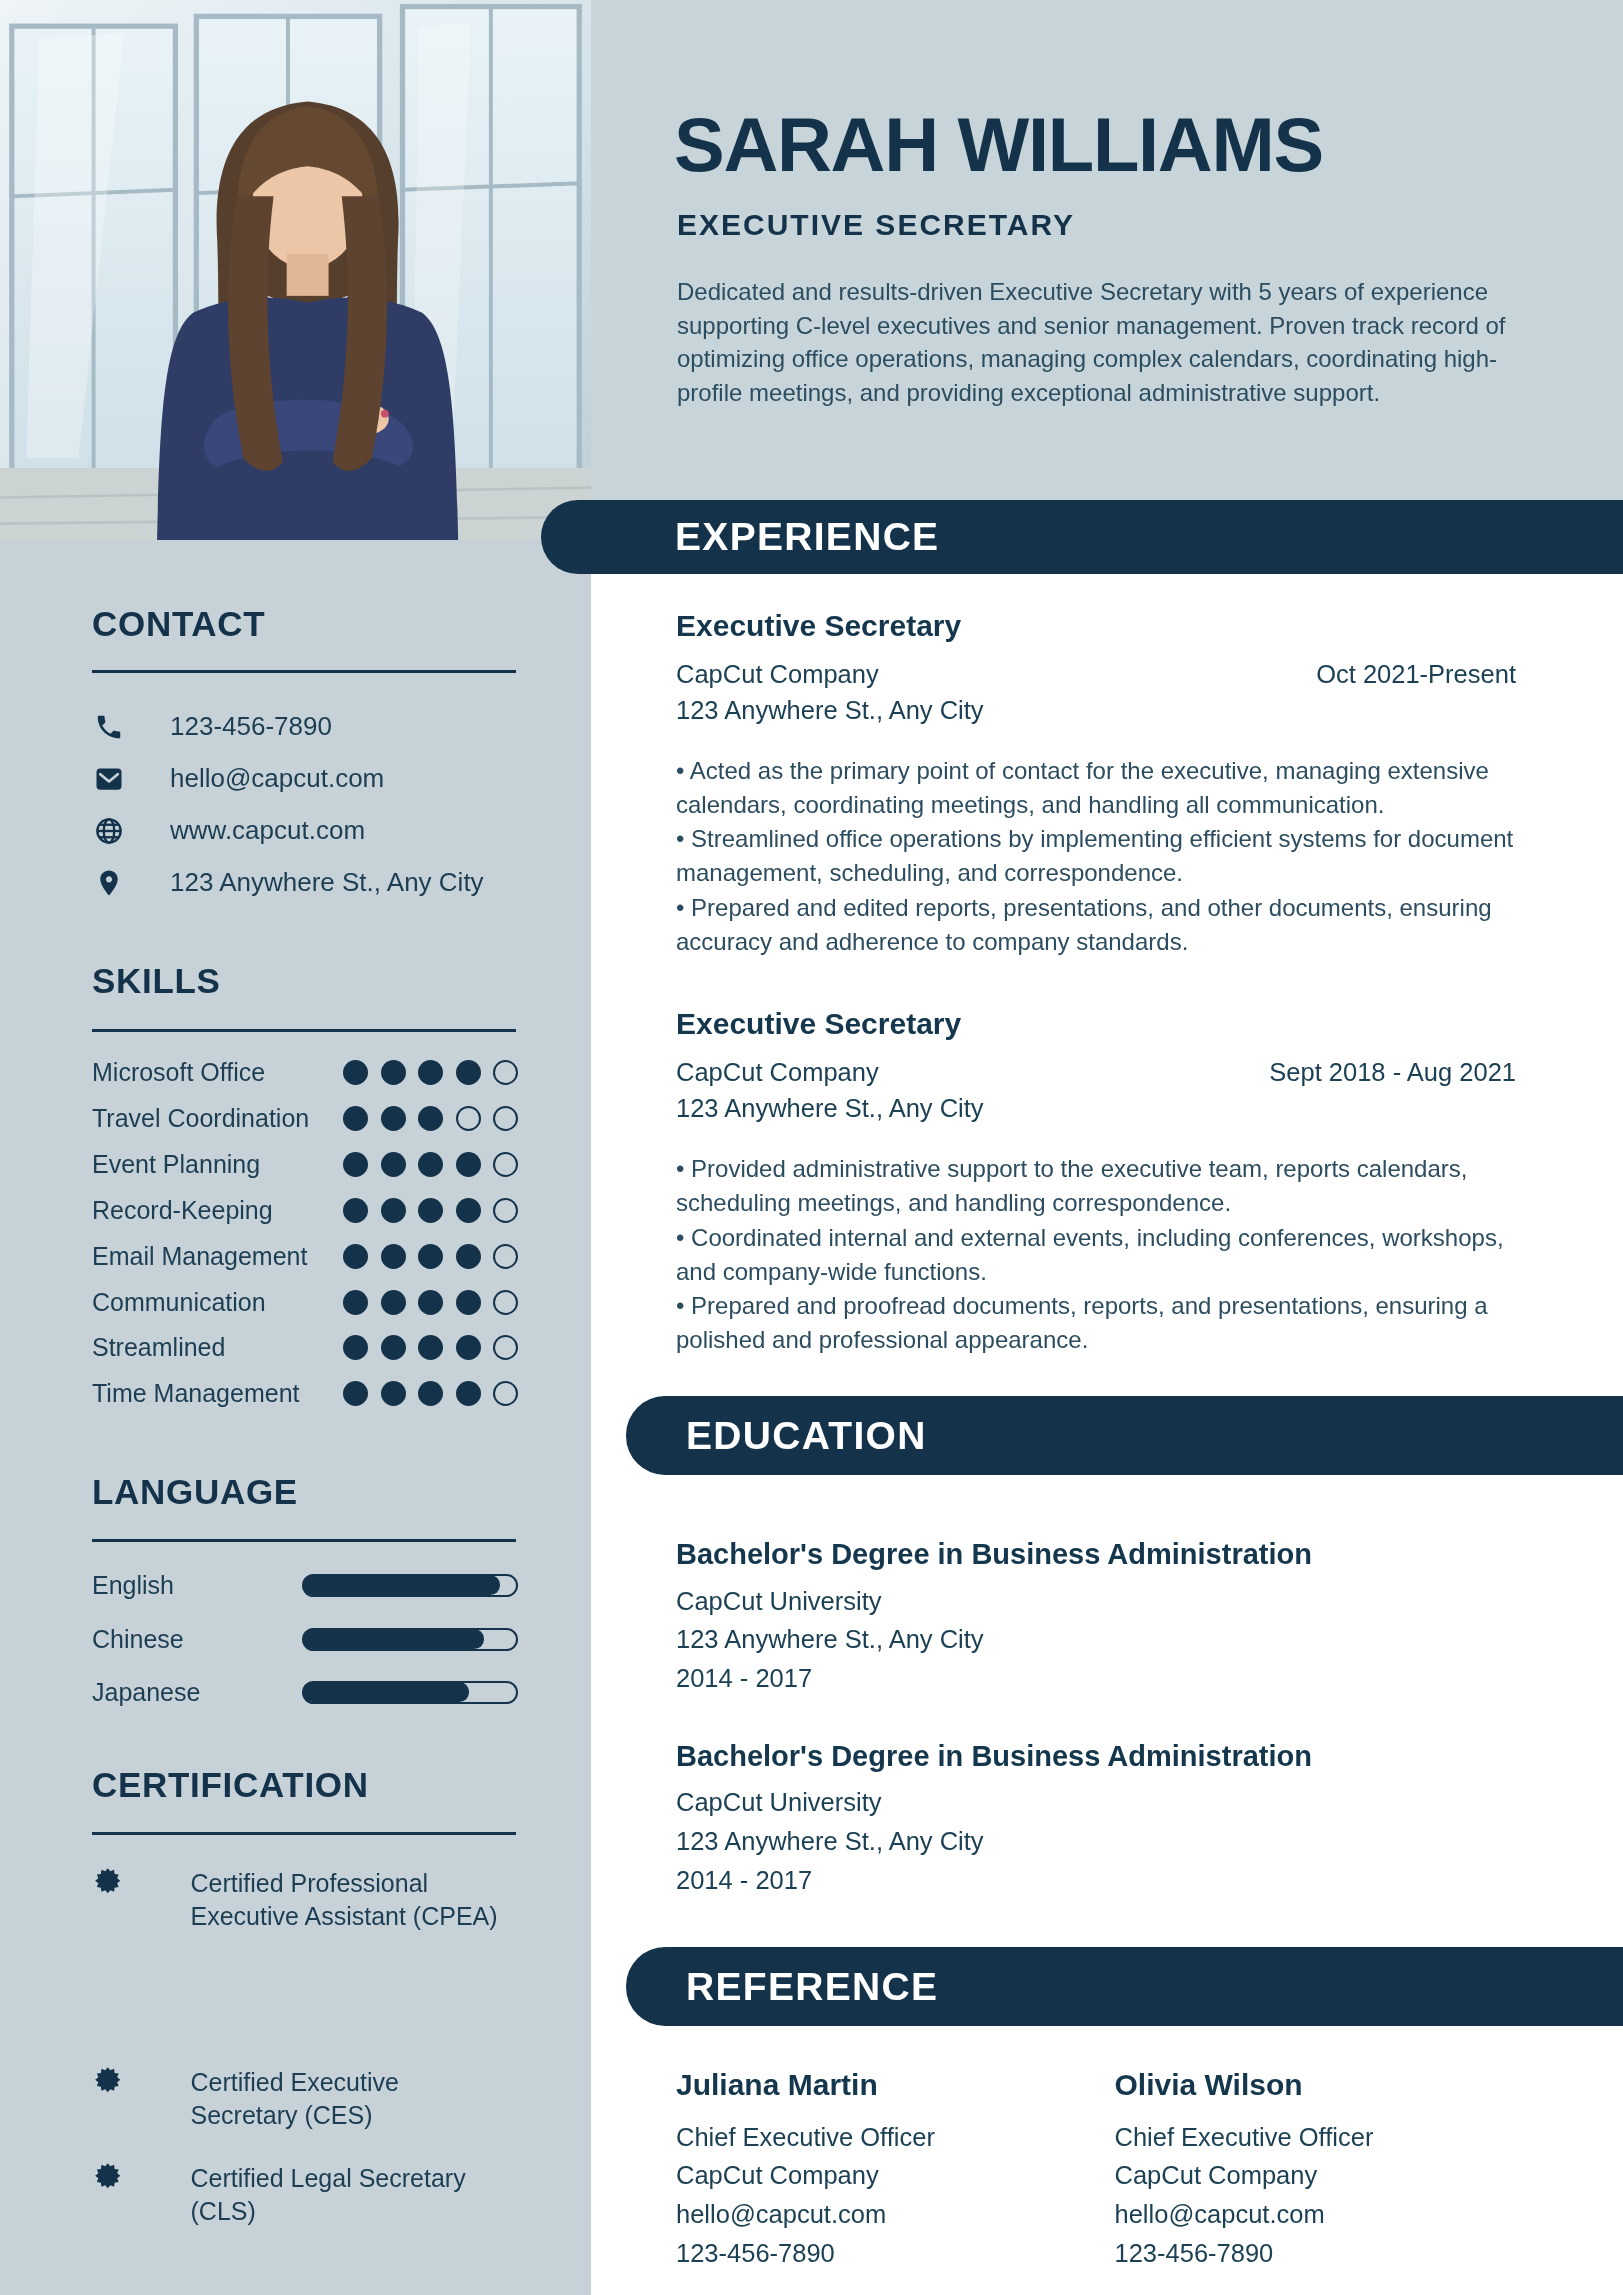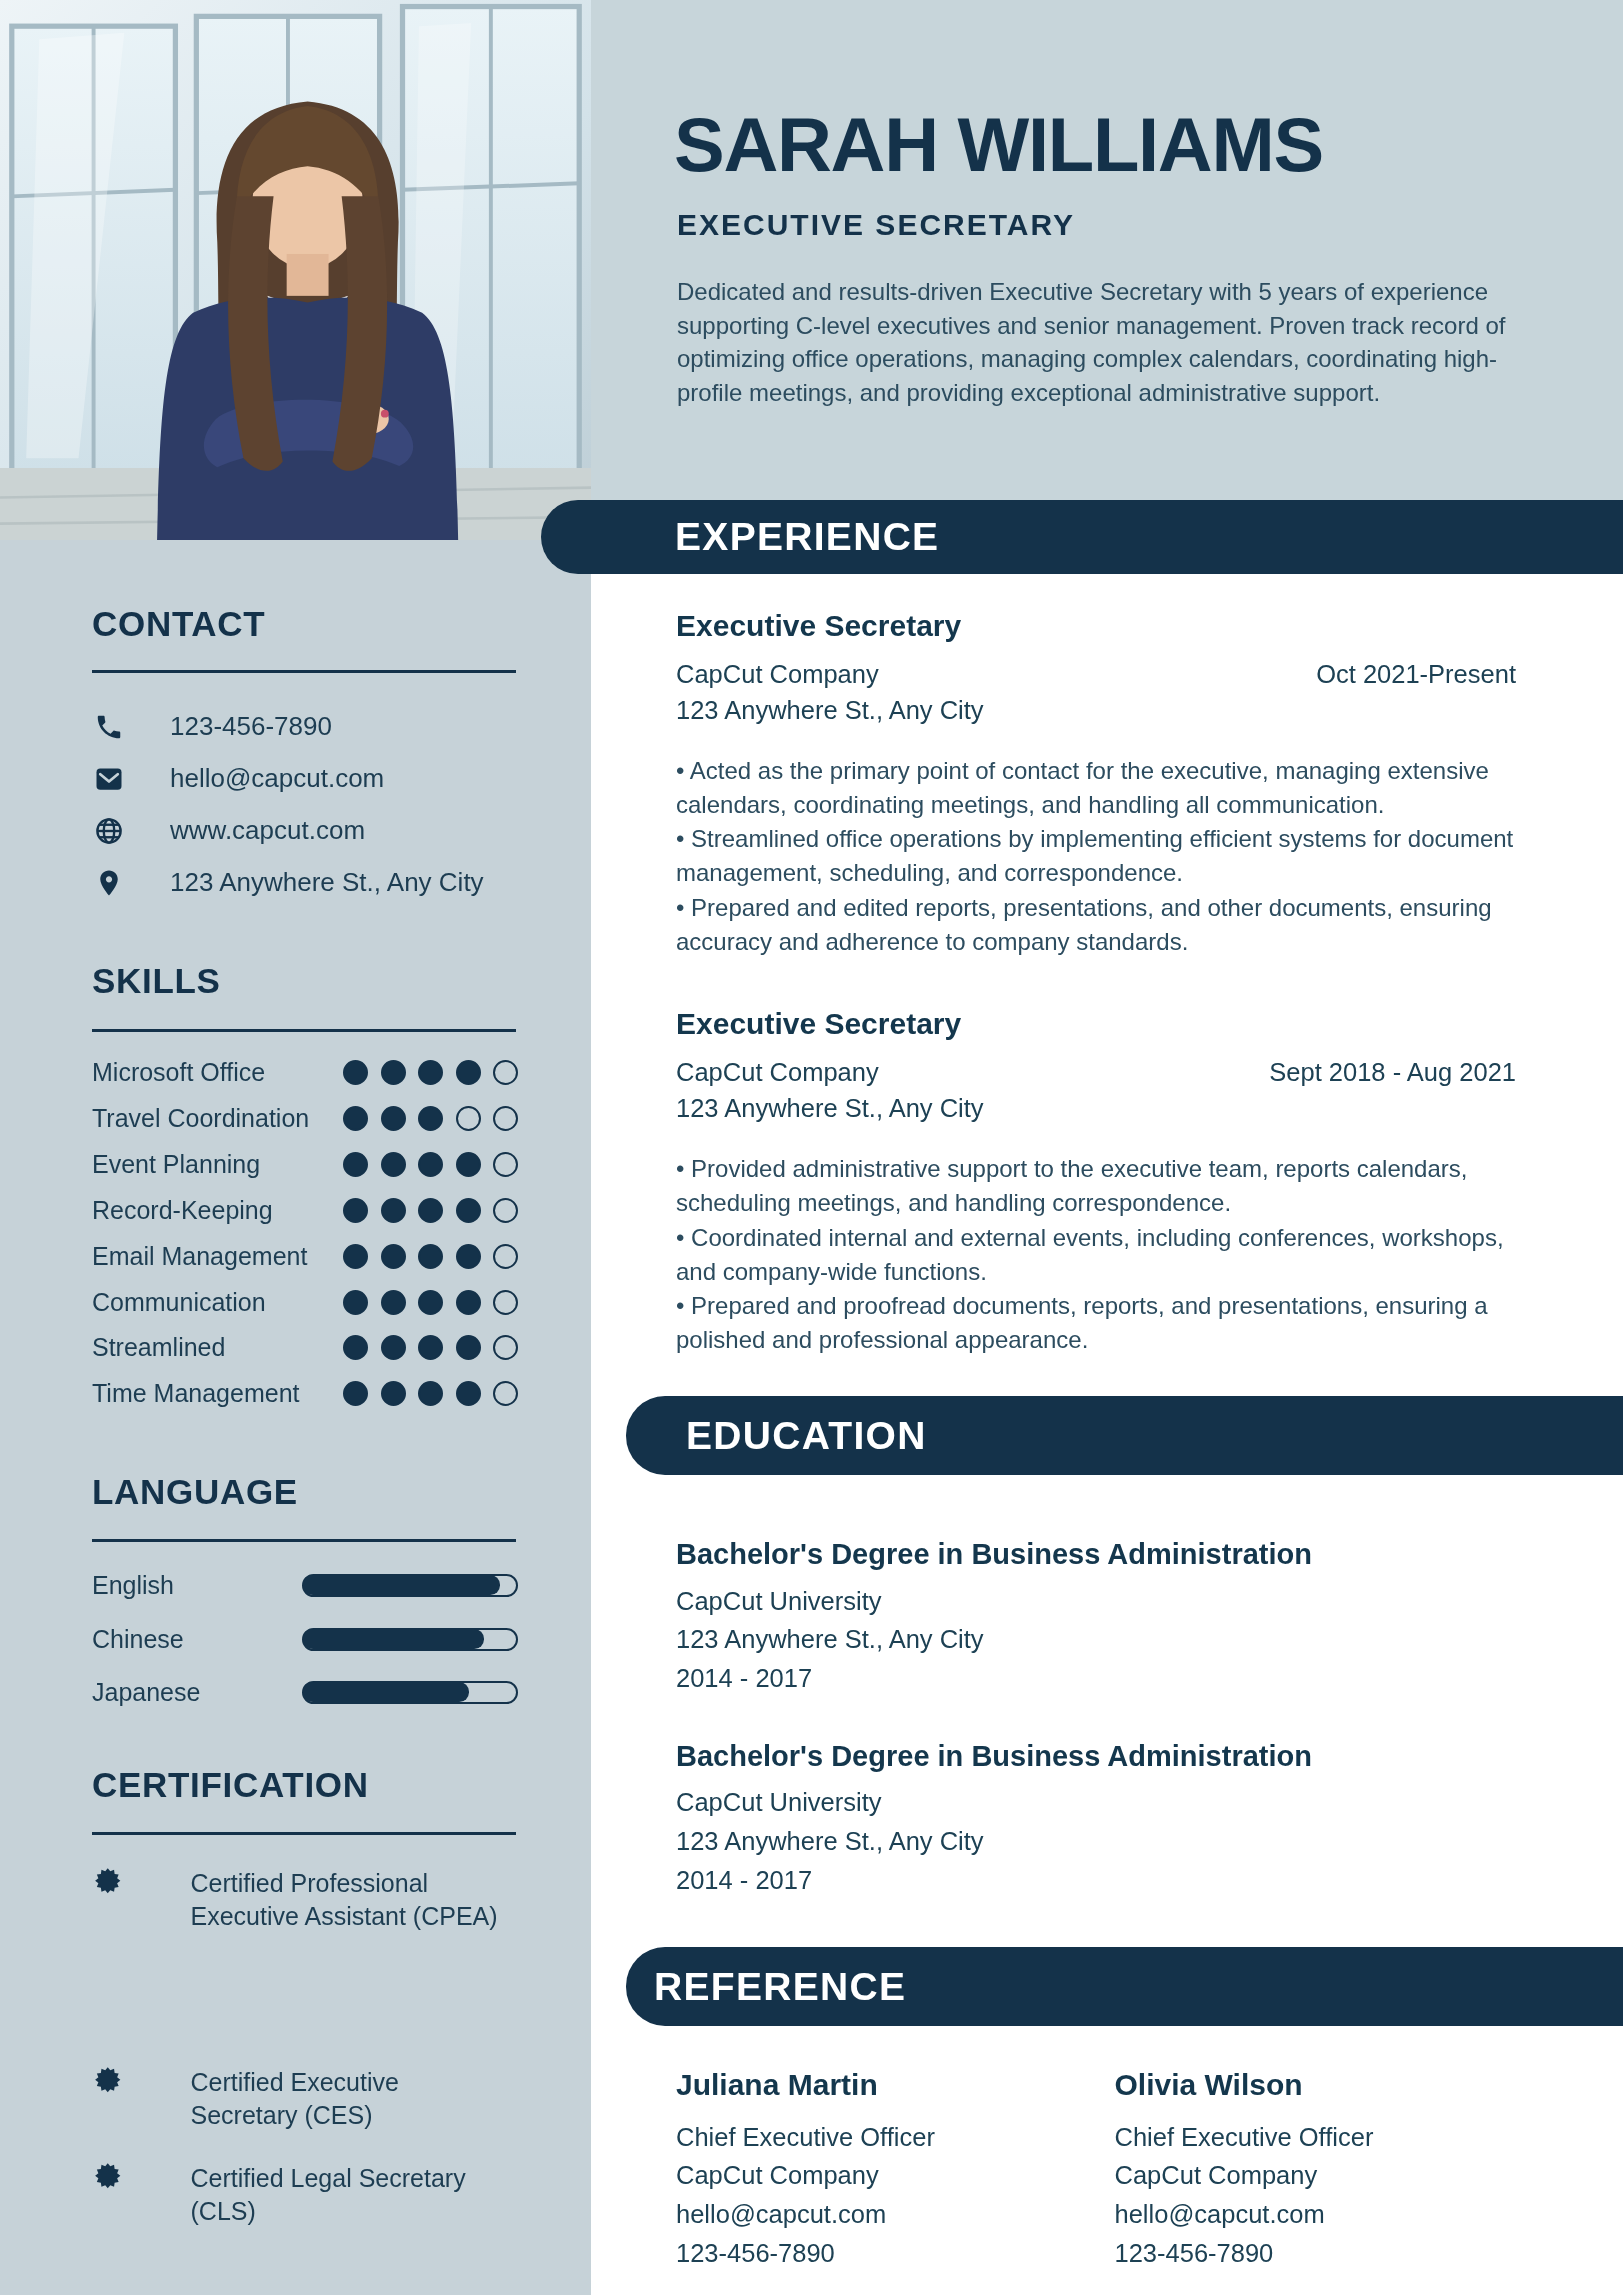--- a/index.html
+++ b/index.html
@@ -39,21 +39,21 @@
   .job-title{position:absolute;left:677px;top:208px;font-size:30px;font-weight:600;letter-spacing:2px;color:#14324a;white-space:nowrap;}
   .summary{position:absolute;left:677px;top:275px;width:832px;font-size:24px;line-height:1.40;color:#2c4c5f;}
 
   .banner{position:absolute;right:0;background:#14324a;color:#ffffff;display:flex;align-items:center;}
   .banner .btext{font-size:39px;font-weight:bold;letter-spacing:1.3px;color:#ffffff;}
   .banner-exp{left:541px;top:500px;height:74px;border-radius:37px 0 0 37px;}
   .banner-exp .btext{margin-left:134px;}
   .banner-edu{left:626px;top:1396px;height:79px;border-radius:39px 0 0 39px;}
   .banner-edu .btext{margin-left:60px;}
   .banner-ref{left:626px;top:1947px;height:79px;border-radius:39px 0 0 39px;}
-  .banner-ref .btext{margin-left:28px;}
+  .banner-ref .btext{margin-left:60px;}
 
   .exp-content{position:absolute;left:676px;top:609px;width:840px;}
   .jtitle{font-size:30px;font-weight:bold;color:#14374d;}
   .meta{display:flex;justify-content:space-between;margin-top:17px;font-size:25.5px;color:#1d4154;}
   .jaddr{margin-top:6.5px;font-size:25.5px;color:#1d4154;}
   .bullets{margin-top:29px;font-size:24px;line-height:1.43;color:#2c4c5f;}
   .bullets div::before{content:"• ";}
   .job2{margin-top:48px;}
 
   .edu-content{position:absolute;left:676px;top:1518px;width:840px;margin-top:20px;}

